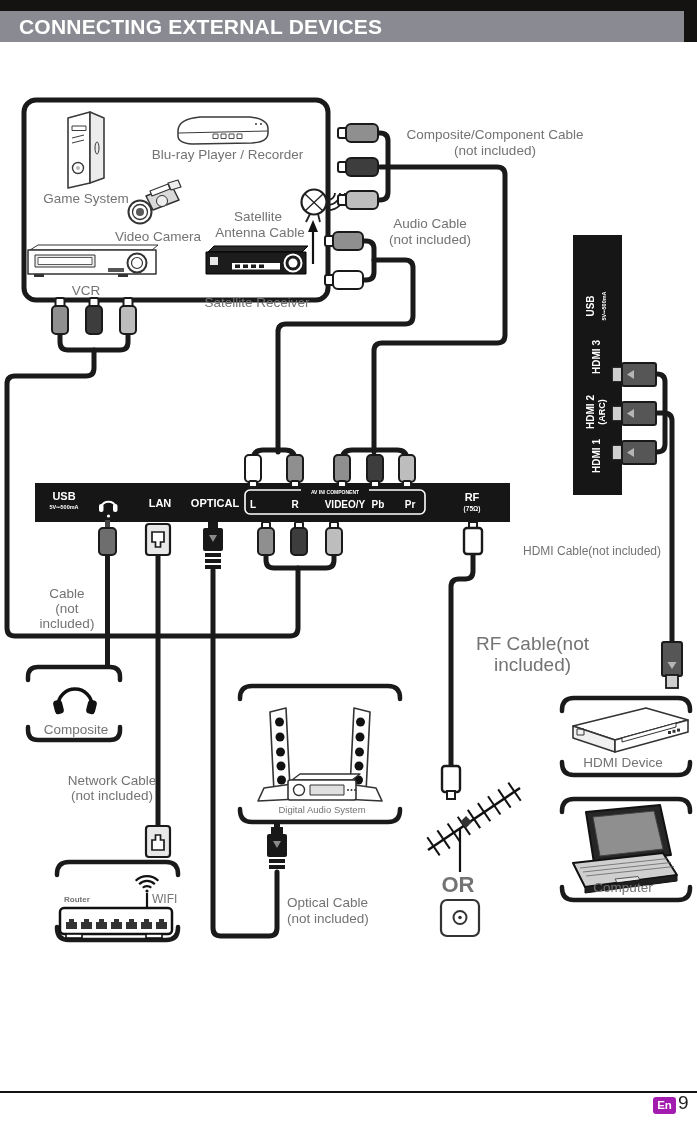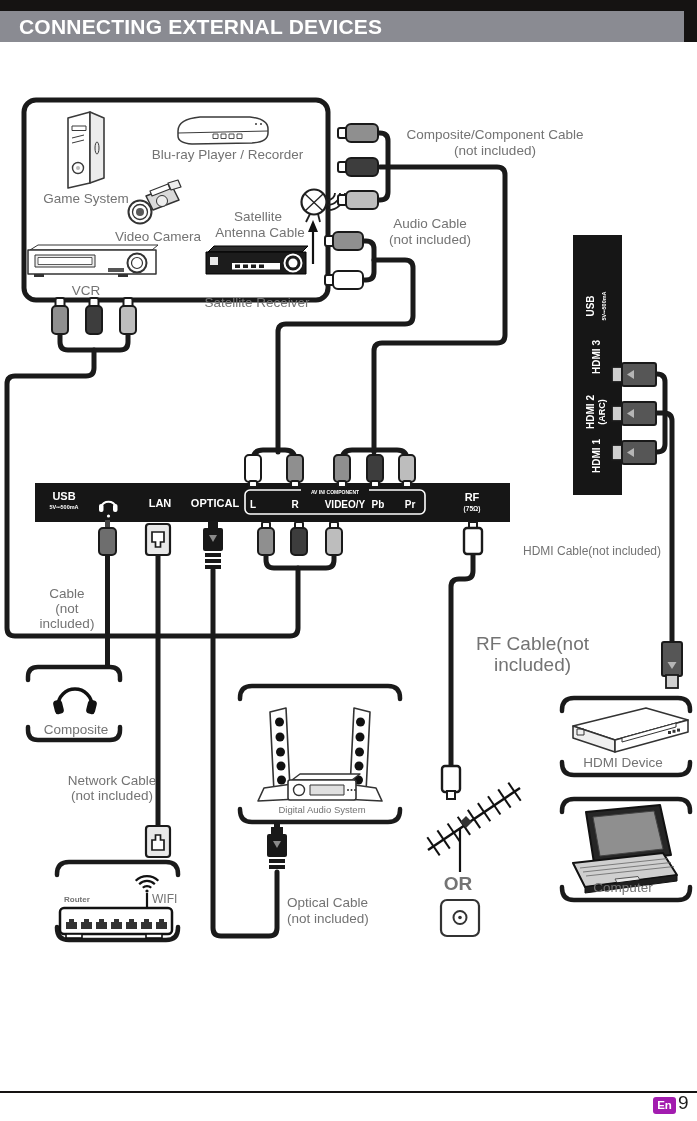--- a/index.html
+++ b/index.html
@@ -382,21 +382,21 @@
   <div class="lbl" style="left:27px;top:601px;width:80px;">(not included)</div>
   <div class="lbl" style="left:52px;top:773px;width:120px;">Network Cable</div>
   <div class="lbl" style="left:52px;top:788px;width:120px;">(not included)</div>
   <div class="lbl left" style="left:287px;top:895px;width:120px;">Optical Cable</div>
   <div class="lbl left" style="left:287px;top:911px;width:120px;">(not included)</div>
 
   <div class="lbl" style="left:31px;top:722px;width:90px;">Composite</div>
   <div class="lbl left" style="left:152px;top:893px;width:40px;font-size:12px;">WIFI</div>
   <div class="lbl left" style="left:64px;top:896px;width:50px;font-size:8px;font-weight:bold;">Router</div>
   <div class="lbl" style="left:250px;top:805px;width:144px;font-size:9.5px;">Digital Audio System</div>
-  <div class="lbl" style="left:437px;top:873px;width:42px;font-size:19px;font-weight:bold;">OR</div>
+  <div class="lbl" style="left:437px;top:873px;width:42px;font-size:22px;font-weight:bold;">OR</div>
   <div class="lbl" style="left:562px;top:755px;width:122px;">HDMI Device</div>
   <div class="lbl" style="left:563px;top:880px;width:120px;">Computer</div>
 
   <div class="footer-line"></div>
   <div class="lang-badge">En</div>
   <div class="page-num">9</div>
 
 </div>
 
 </body></html>

